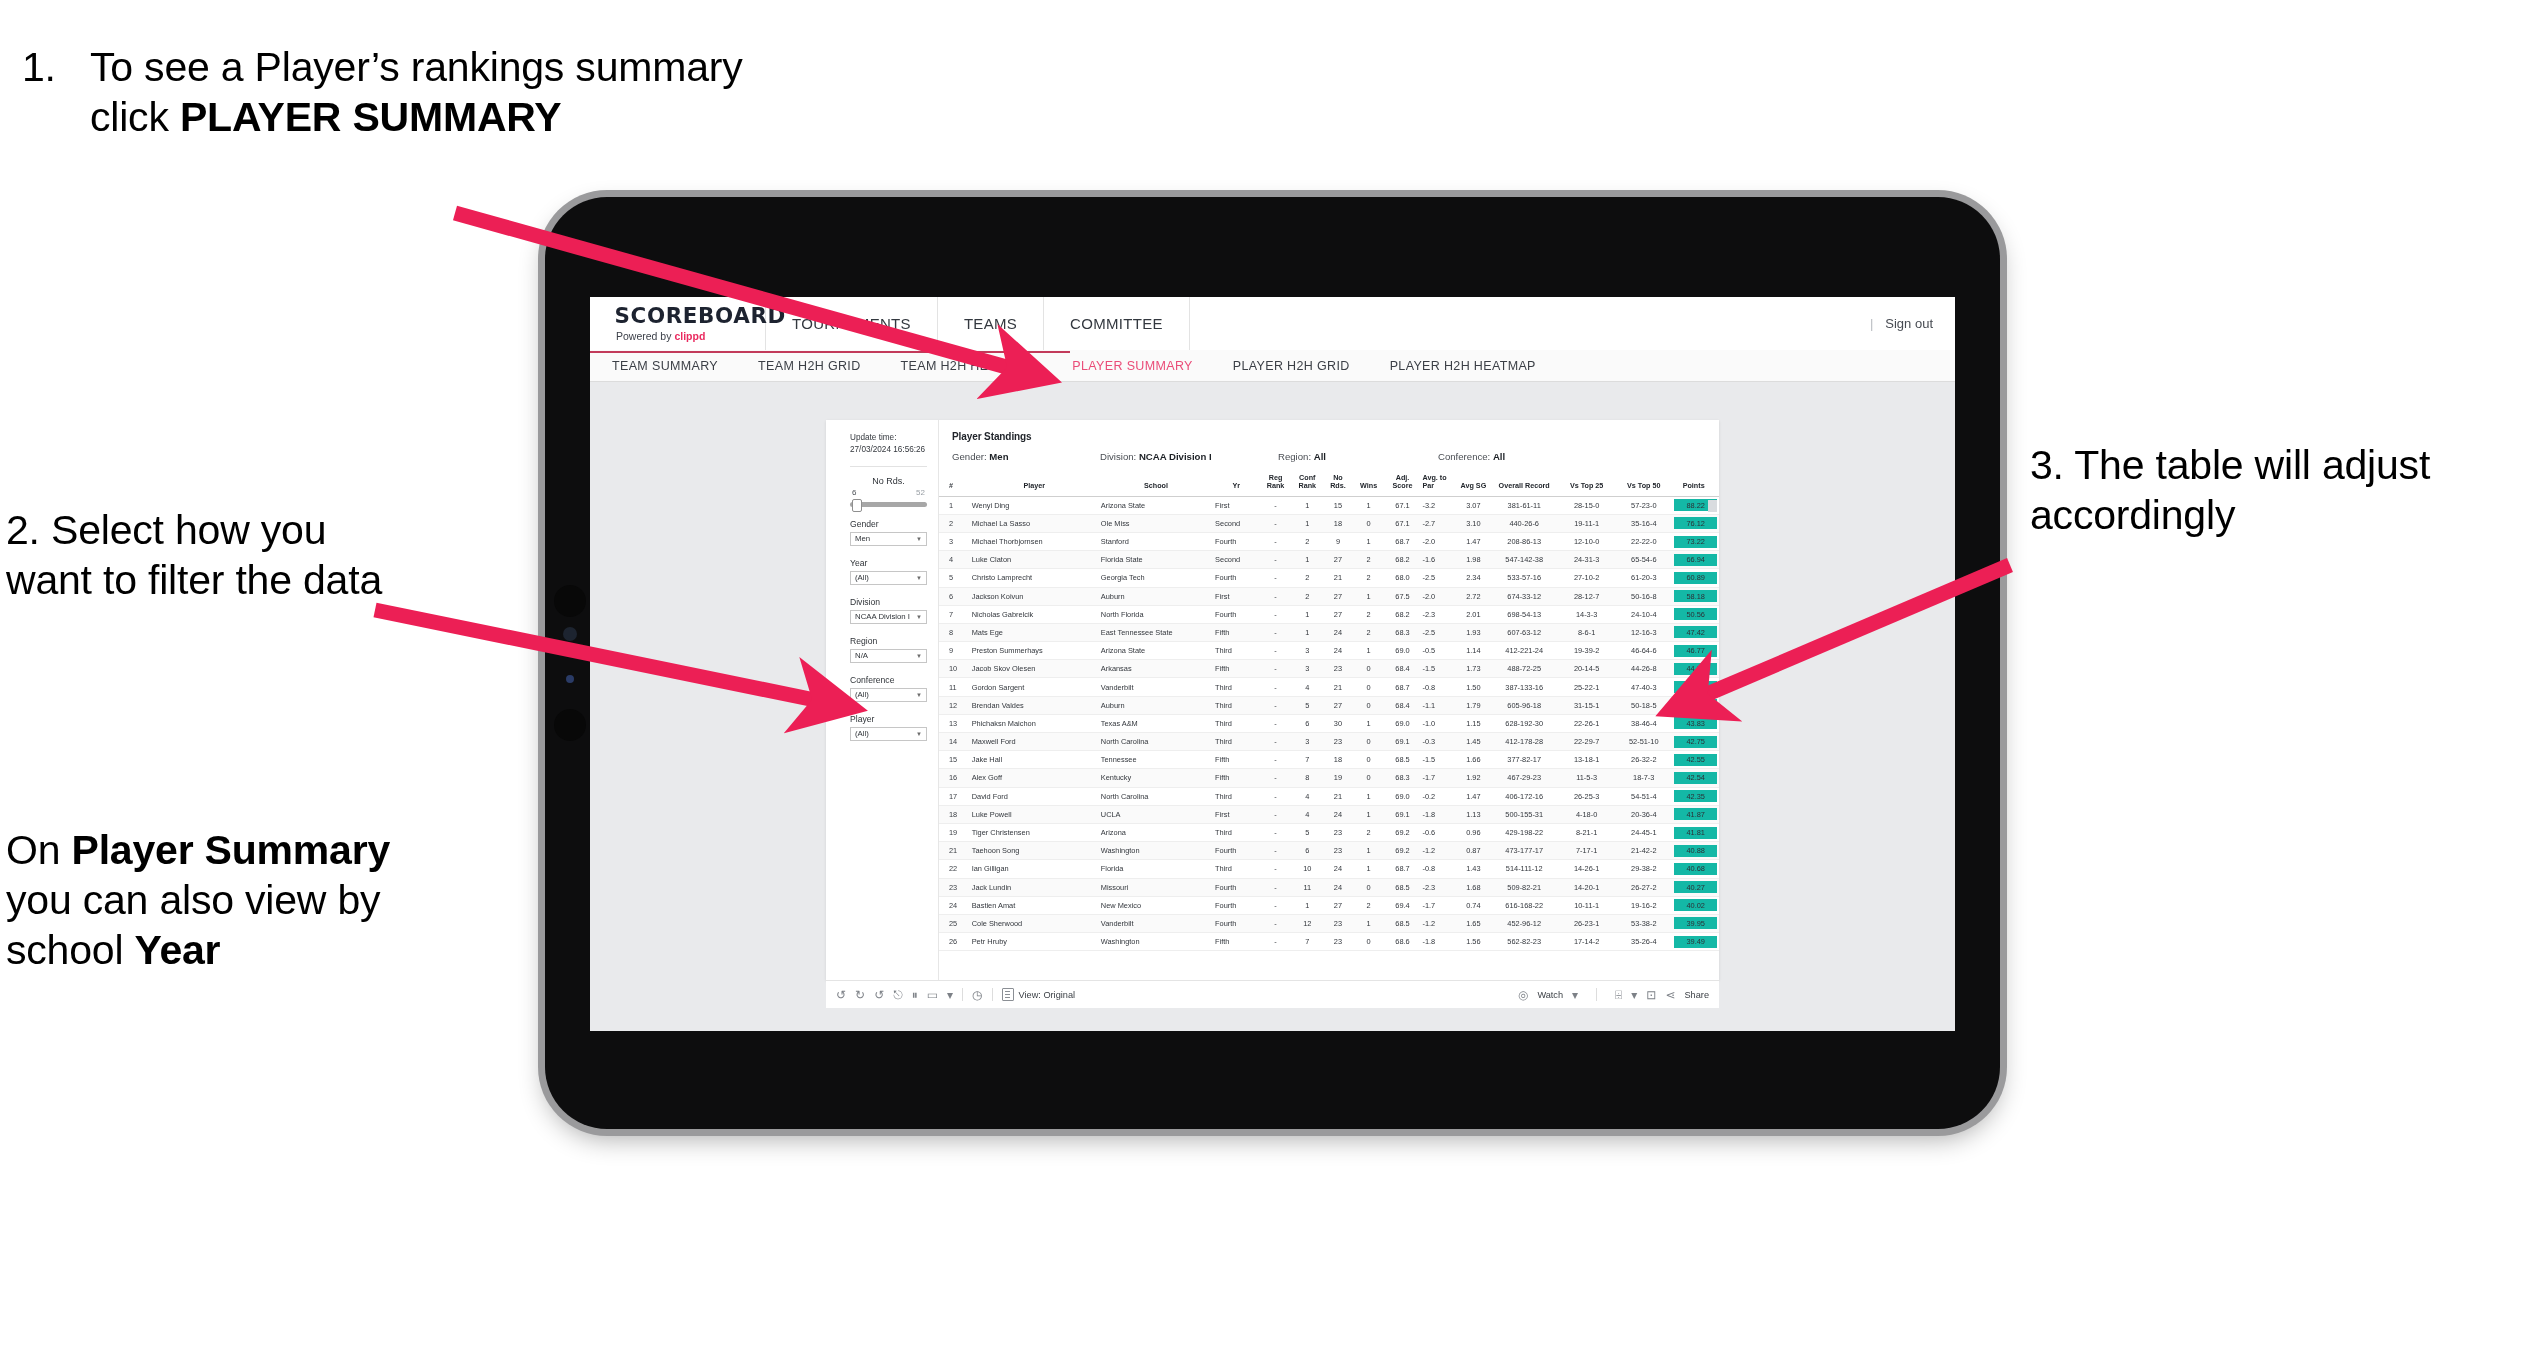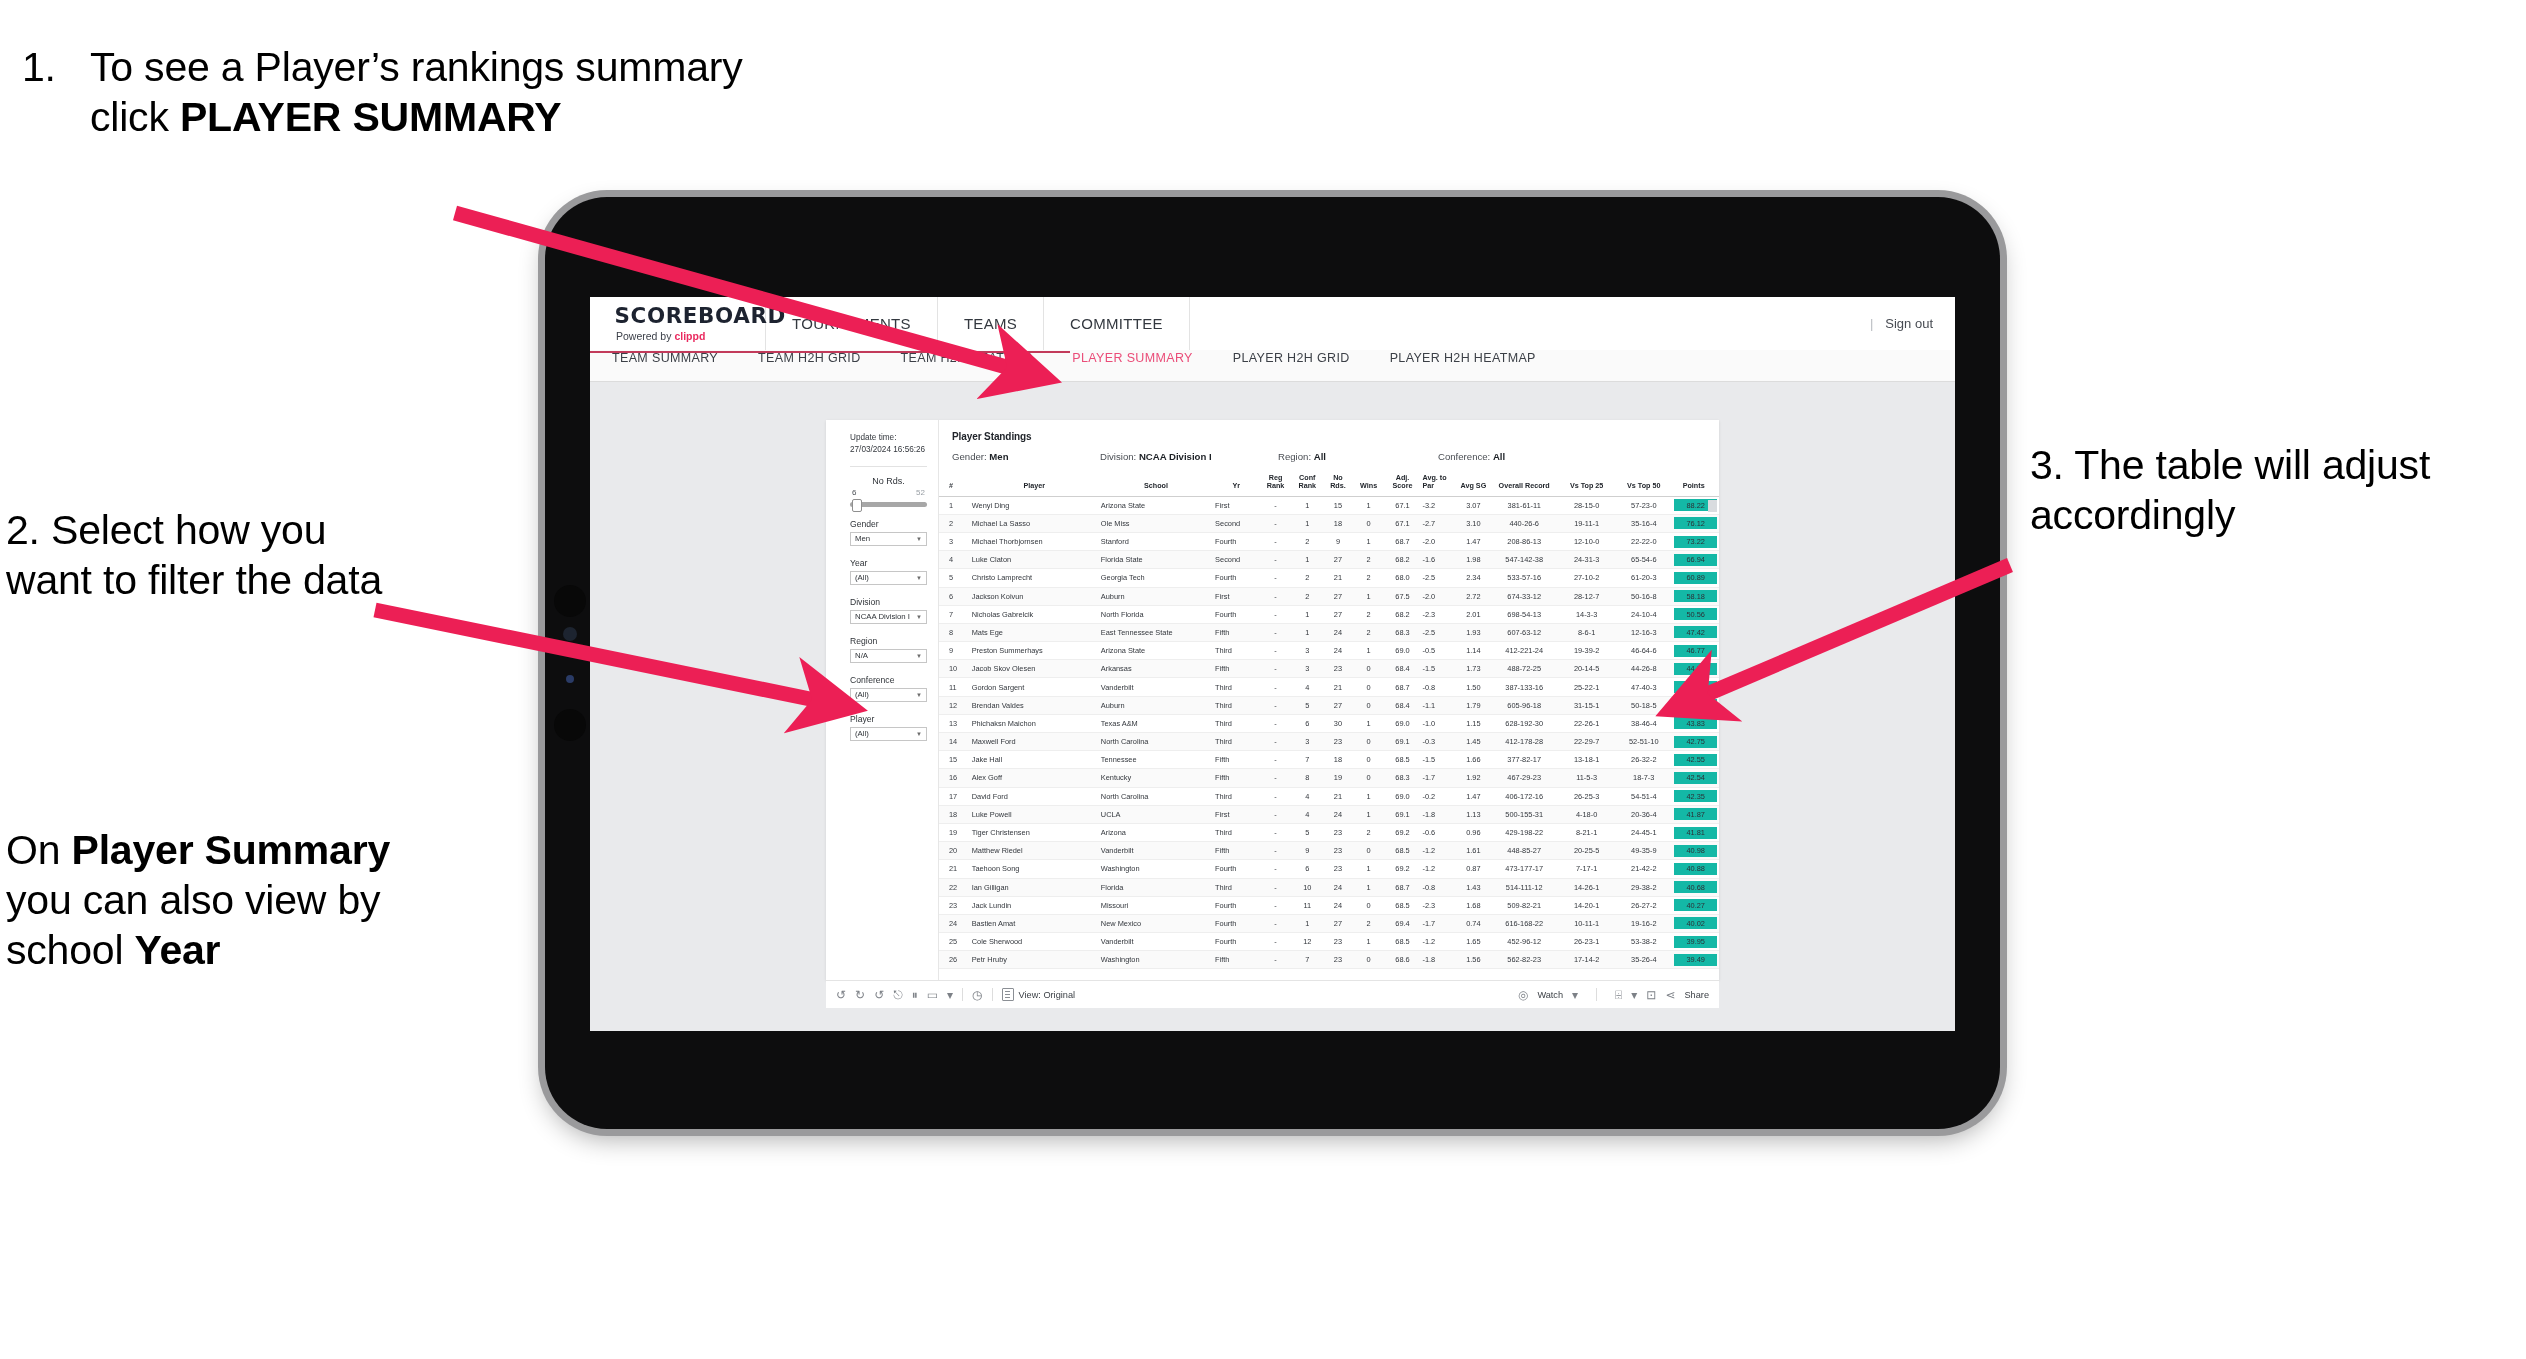--- a/index.html
+++ b/index.html
@@ -43,21 +43,21 @@
   .brand{width:176px;display:flex;flex-direction:column;justify-content:center;padding-left:26px;box-sizing:border-box;border-right:1px solid #e3e3e3;}
   .brand .bname{font-family:"DejaVu Sans", sans-serif;font-weight:700;font-size:21px;letter-spacing:0.6px;color:#1d2330;line-height:1;transform:scaleX(1.02);}
   .brand .bsub{font-size:10.5px;color:#3b3f48;margin-top:3px;}
   .brand .bsub .hl{color:#ea2a5f;font-weight:700;}
   .topnav{display:flex;align-items:center;}
   .topnav .ti{padding:0 26px;height:100%;display:flex;align-items:center;font-size:15px;color:#33383f;letter-spacing:0.3px;border-right:1px solid #e3e3e3;}
   .topright{margin-left:auto;display:flex;align-items:center;gap:12px;padding-right:22px;font-size:13px;color:#474b52;}
   .topright .bar{color:#b9bcc1;}
 
   
-  #app-sub{height:30px;background:#fafafa;border-top:1px solid #d9534f00;border-bottom:1px solid #dcdcdc;display:flex;align-items:flex-start;padding-left:22px;gap:0;position:relative;}
+  #app-sub{height:30px;background:#fafafa;border-top:1px solid #d9534f00;border-bottom:1px solid #dcdcdc;display:flex;align-items:center;padding-left:22px;gap:0;position:relative;}
   #app-sub:before{content:"";position:absolute;left:0;top:0;width:480px;height:2px;background:#c23a5a;}
   #app-sub .si{font-size:12.5px;color:#3b3f46;letter-spacing:0.35px;padding:0 22px 0 0;margin-right:18px;}
   #app-sub .si.active{color:#ea4c78;}
 
   
   #wb{position:relative;height:651px;background:#e9eaec;padding-top:38px;box-sizing:border-box;}
   #sheet{margin:0 auto;width:893px;background:#ffffff;height:560px;display:flex;box-shadow:0 1px 3px rgba(0,0,0,.10);}
 
   
   #filters{width:113px;border-right:1px solid #e6e6e6;box-sizing:border-box;padding:12px 11px 0 24px;}
@@ -581,37 +581,20 @@
                   <td class="c-conf">5</td>
                   <td class="c-nords">23</td>
                   <td class="c-wins">2</td>
                   <td class="c-adj">69.2</td>
                   <td class="c-par">-0.6</td>
                   <td class="c-sg">0.96</td>
                   <td class="c-rec">429-198-22</td>
                   <td class="c-t25">8-21-1</td>
                   <td class="c-t50">24-45-1</td>
                   <td class="c-pts"><span>41.81</span></td>
-                </tr>
-                <tr>
-                  <td class="c-num">20</td>
-                  <td class="c-player">Matthew Riedel</td>
-                  <td class="c-school">Vanderbilt</td>
-                  <td class="c-yr">Fifth</td>
-                  <td class="c-reg">-</td>
-                  <td class="c-conf">9</td>
-                  <td class="c-nords">23</td>
-                  <td class="c-wins">0</td>
-                  <td class="c-adj">68.5</td>
-                  <td class="c-par">-1.2</td>
-                  <td class="c-sg">1.61</td>
-                  <td class="c-rec">448-85-27</td>
-                  <td class="c-t25">20-25-5</td>
-                  <td class="c-t50">49-35-9</td>
-                  <td class="c-pts"><span>40.98</span></td>
                 </tr>
                 <tr>
                   <td class="c-num">21</td>
                   <td class="c-player">Taehoon Song</td>
                   <td class="c-school">Washington</td>
                   <td class="c-yr">Fourth</td>
                   <td class="c-reg">-</td>
                   <td class="c-conf">6</td>
                   <td class="c-nords">23</td>
                   <td class="c-wins">1</td>

